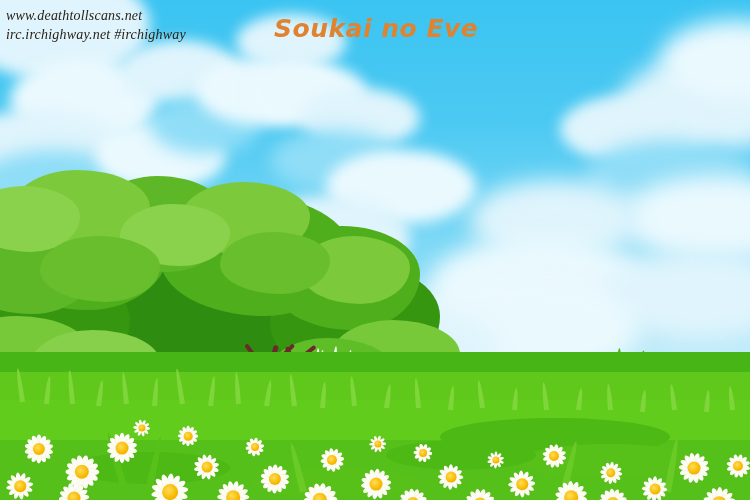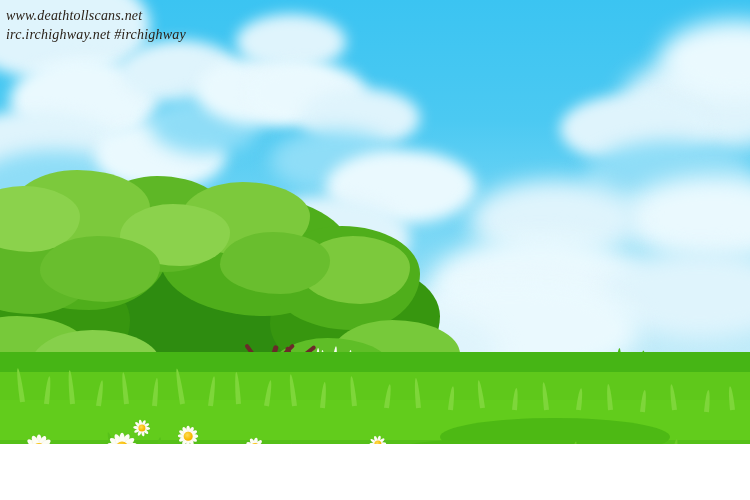--- a/index.html
+++ b/index.html
@@ -1,20 +1,20 @@
 <!DOCTYPE html>
 <html><head>
 <meta charset="utf-8">
 <style>
   html,body{margin:0;padding:0;background:#fff;}
   body{font-family:"Liberation Sans",sans-serif;}
 
   .page{
     position:relative;
-    width:750px;height:444px;
+    width:750px;height:500px;
     overflow:hidden;
     background:#3FC6F0;
   }
 
   
   .sky{
     position:absolute;left:0;top:0;width:750px;height:400px;
     background:linear-gradient(to bottom,#3BC4F2 0%,#4BC9F2 30%,#7FD9F6 62%,#B8E9F9 84%,#D7F2FB 100%);
   }
   .cloud{
@@ -712,15 +712,16 @@
       <div class="pet" style="width: 3.4px; height: 9.2px; margin-left: -1.7px; transform: rotate(305deg) translateY(-8.464px);"></div>
       <div class="pet" style="width: 3.4px; height: 9.2px; margin-left: -1.7px; transform: rotate(341deg) translateY(-8.464px);"></div>
       <div class="core" style="width: 7.2px; height: 7.2px;"></div>
     </div>
 
   <div class="watermark">
     <div>www.deathtollscans.net</div>
     <div>irc.irchighway.net #irchighway</div>
   </div>
 
+  <div class="title">Soukai no Eve</div>
 
 
 </div>
 
 </body></html>

